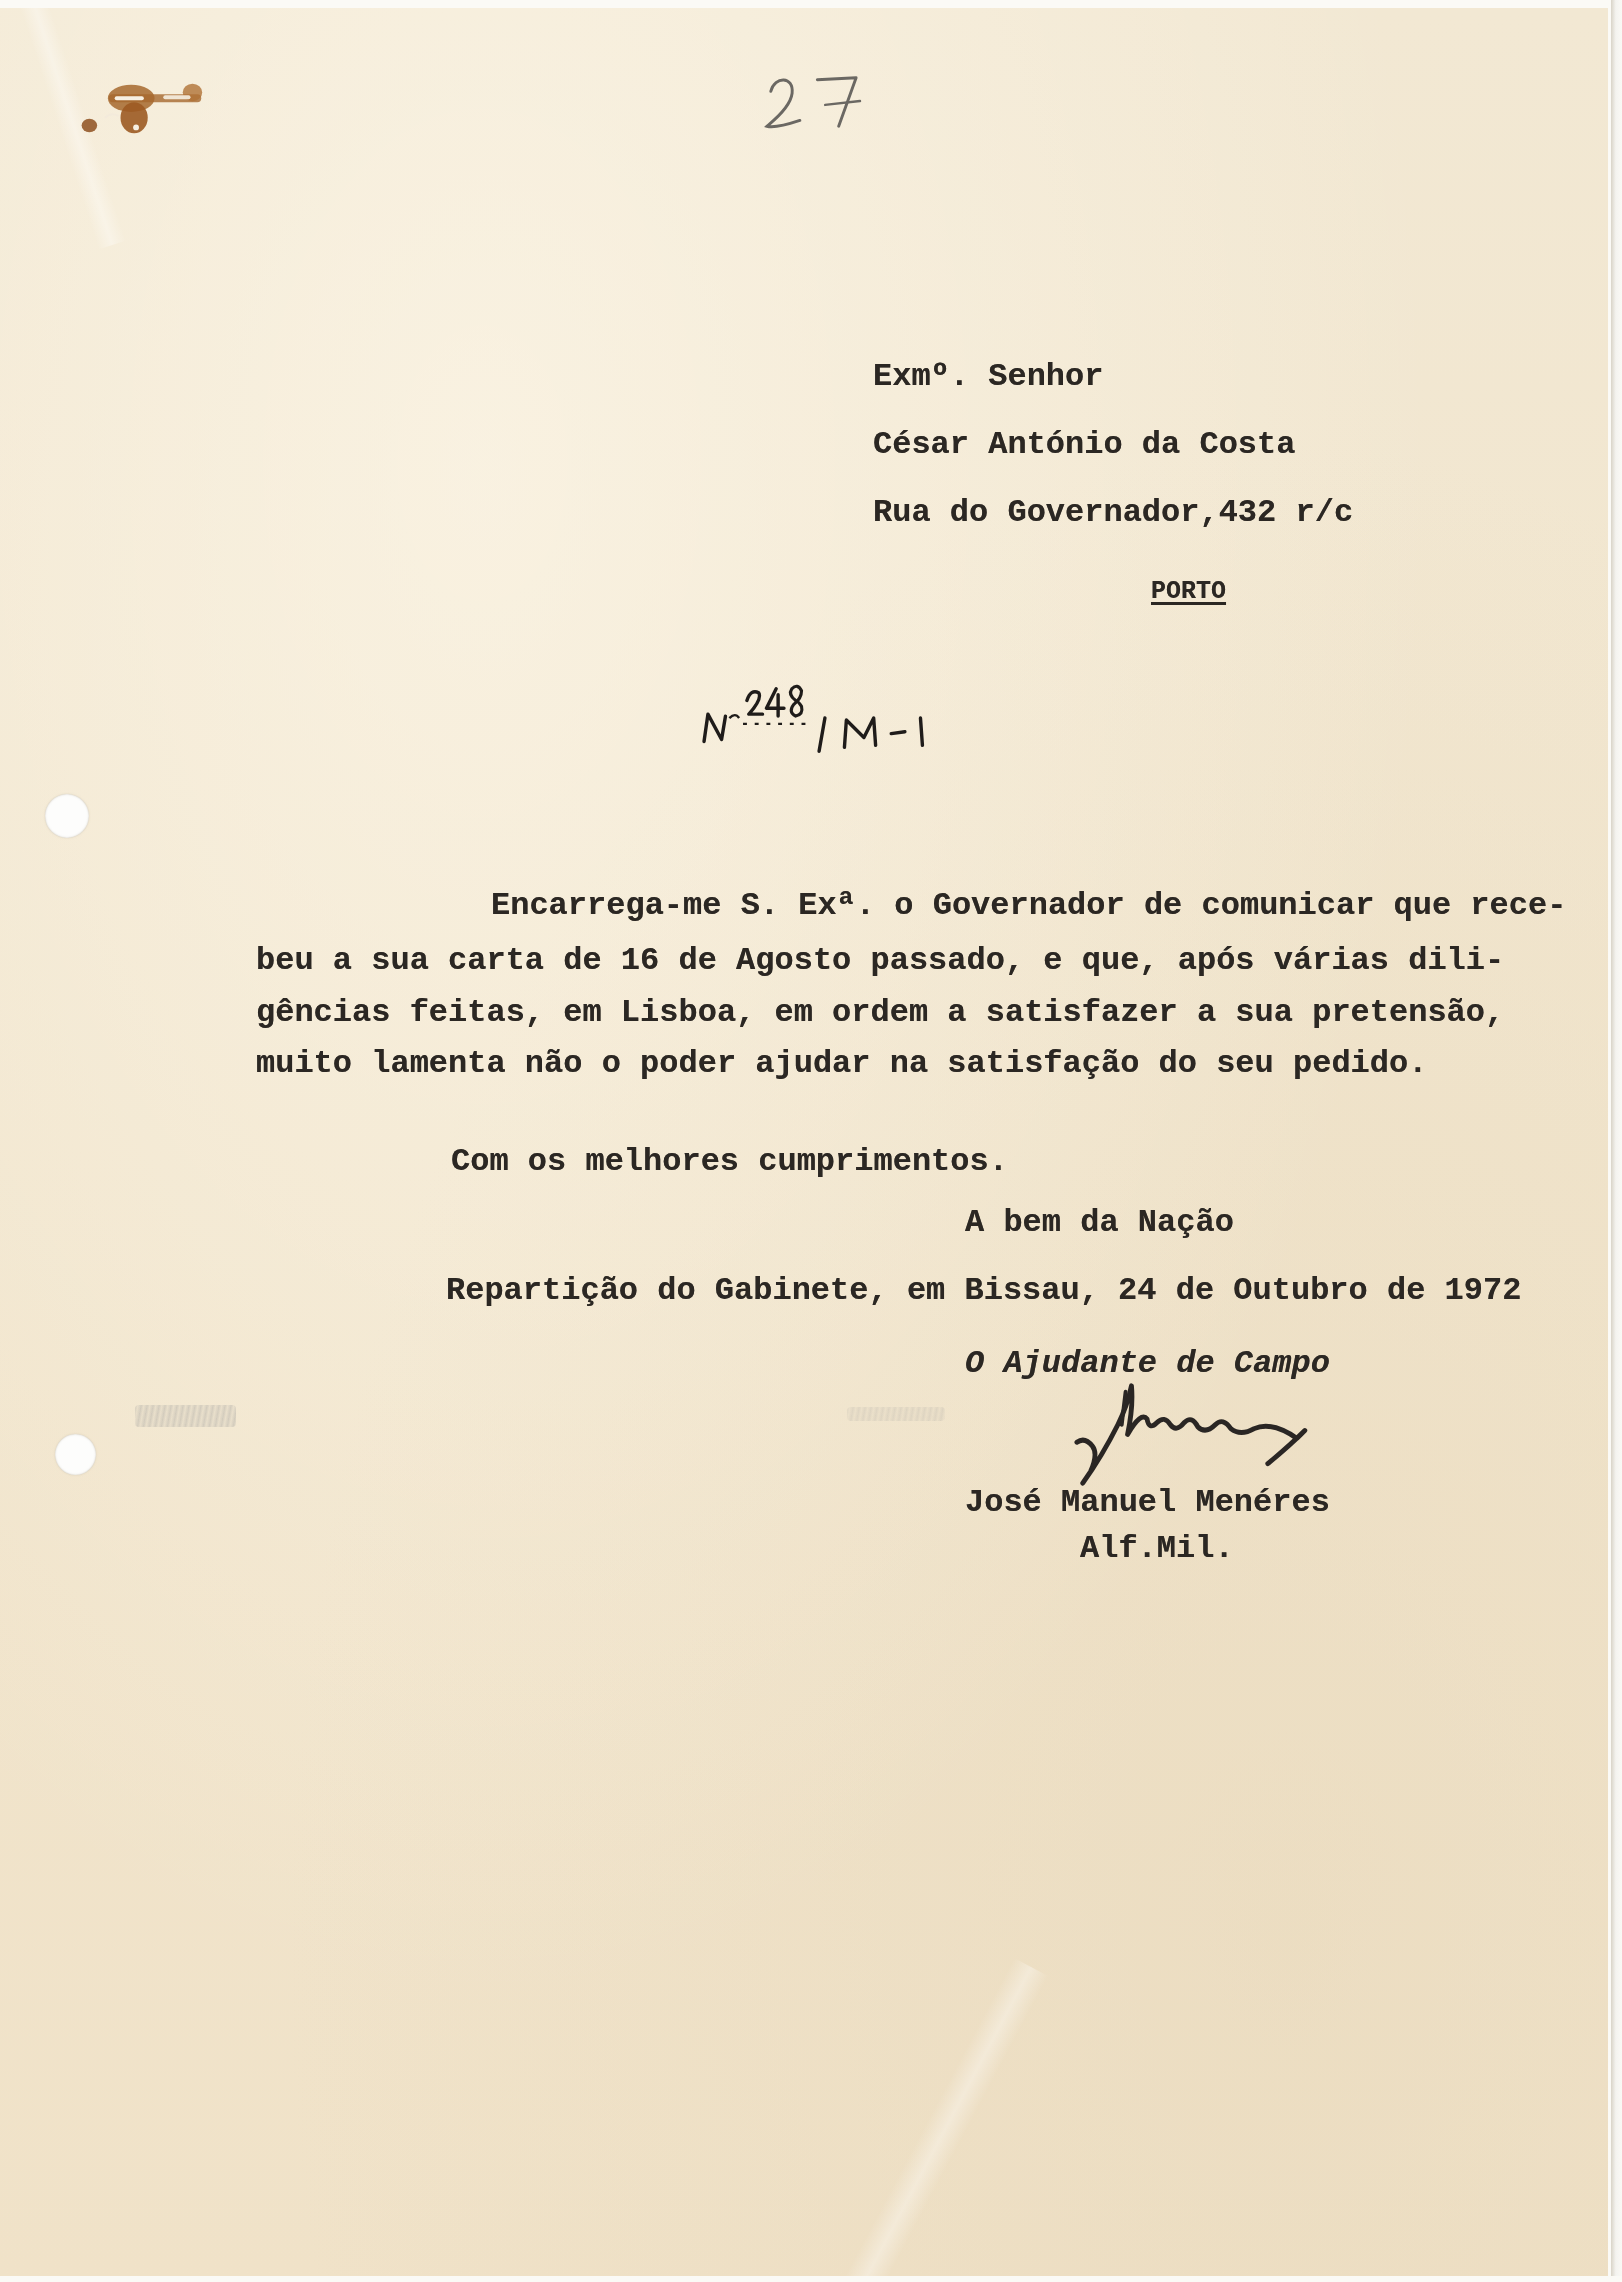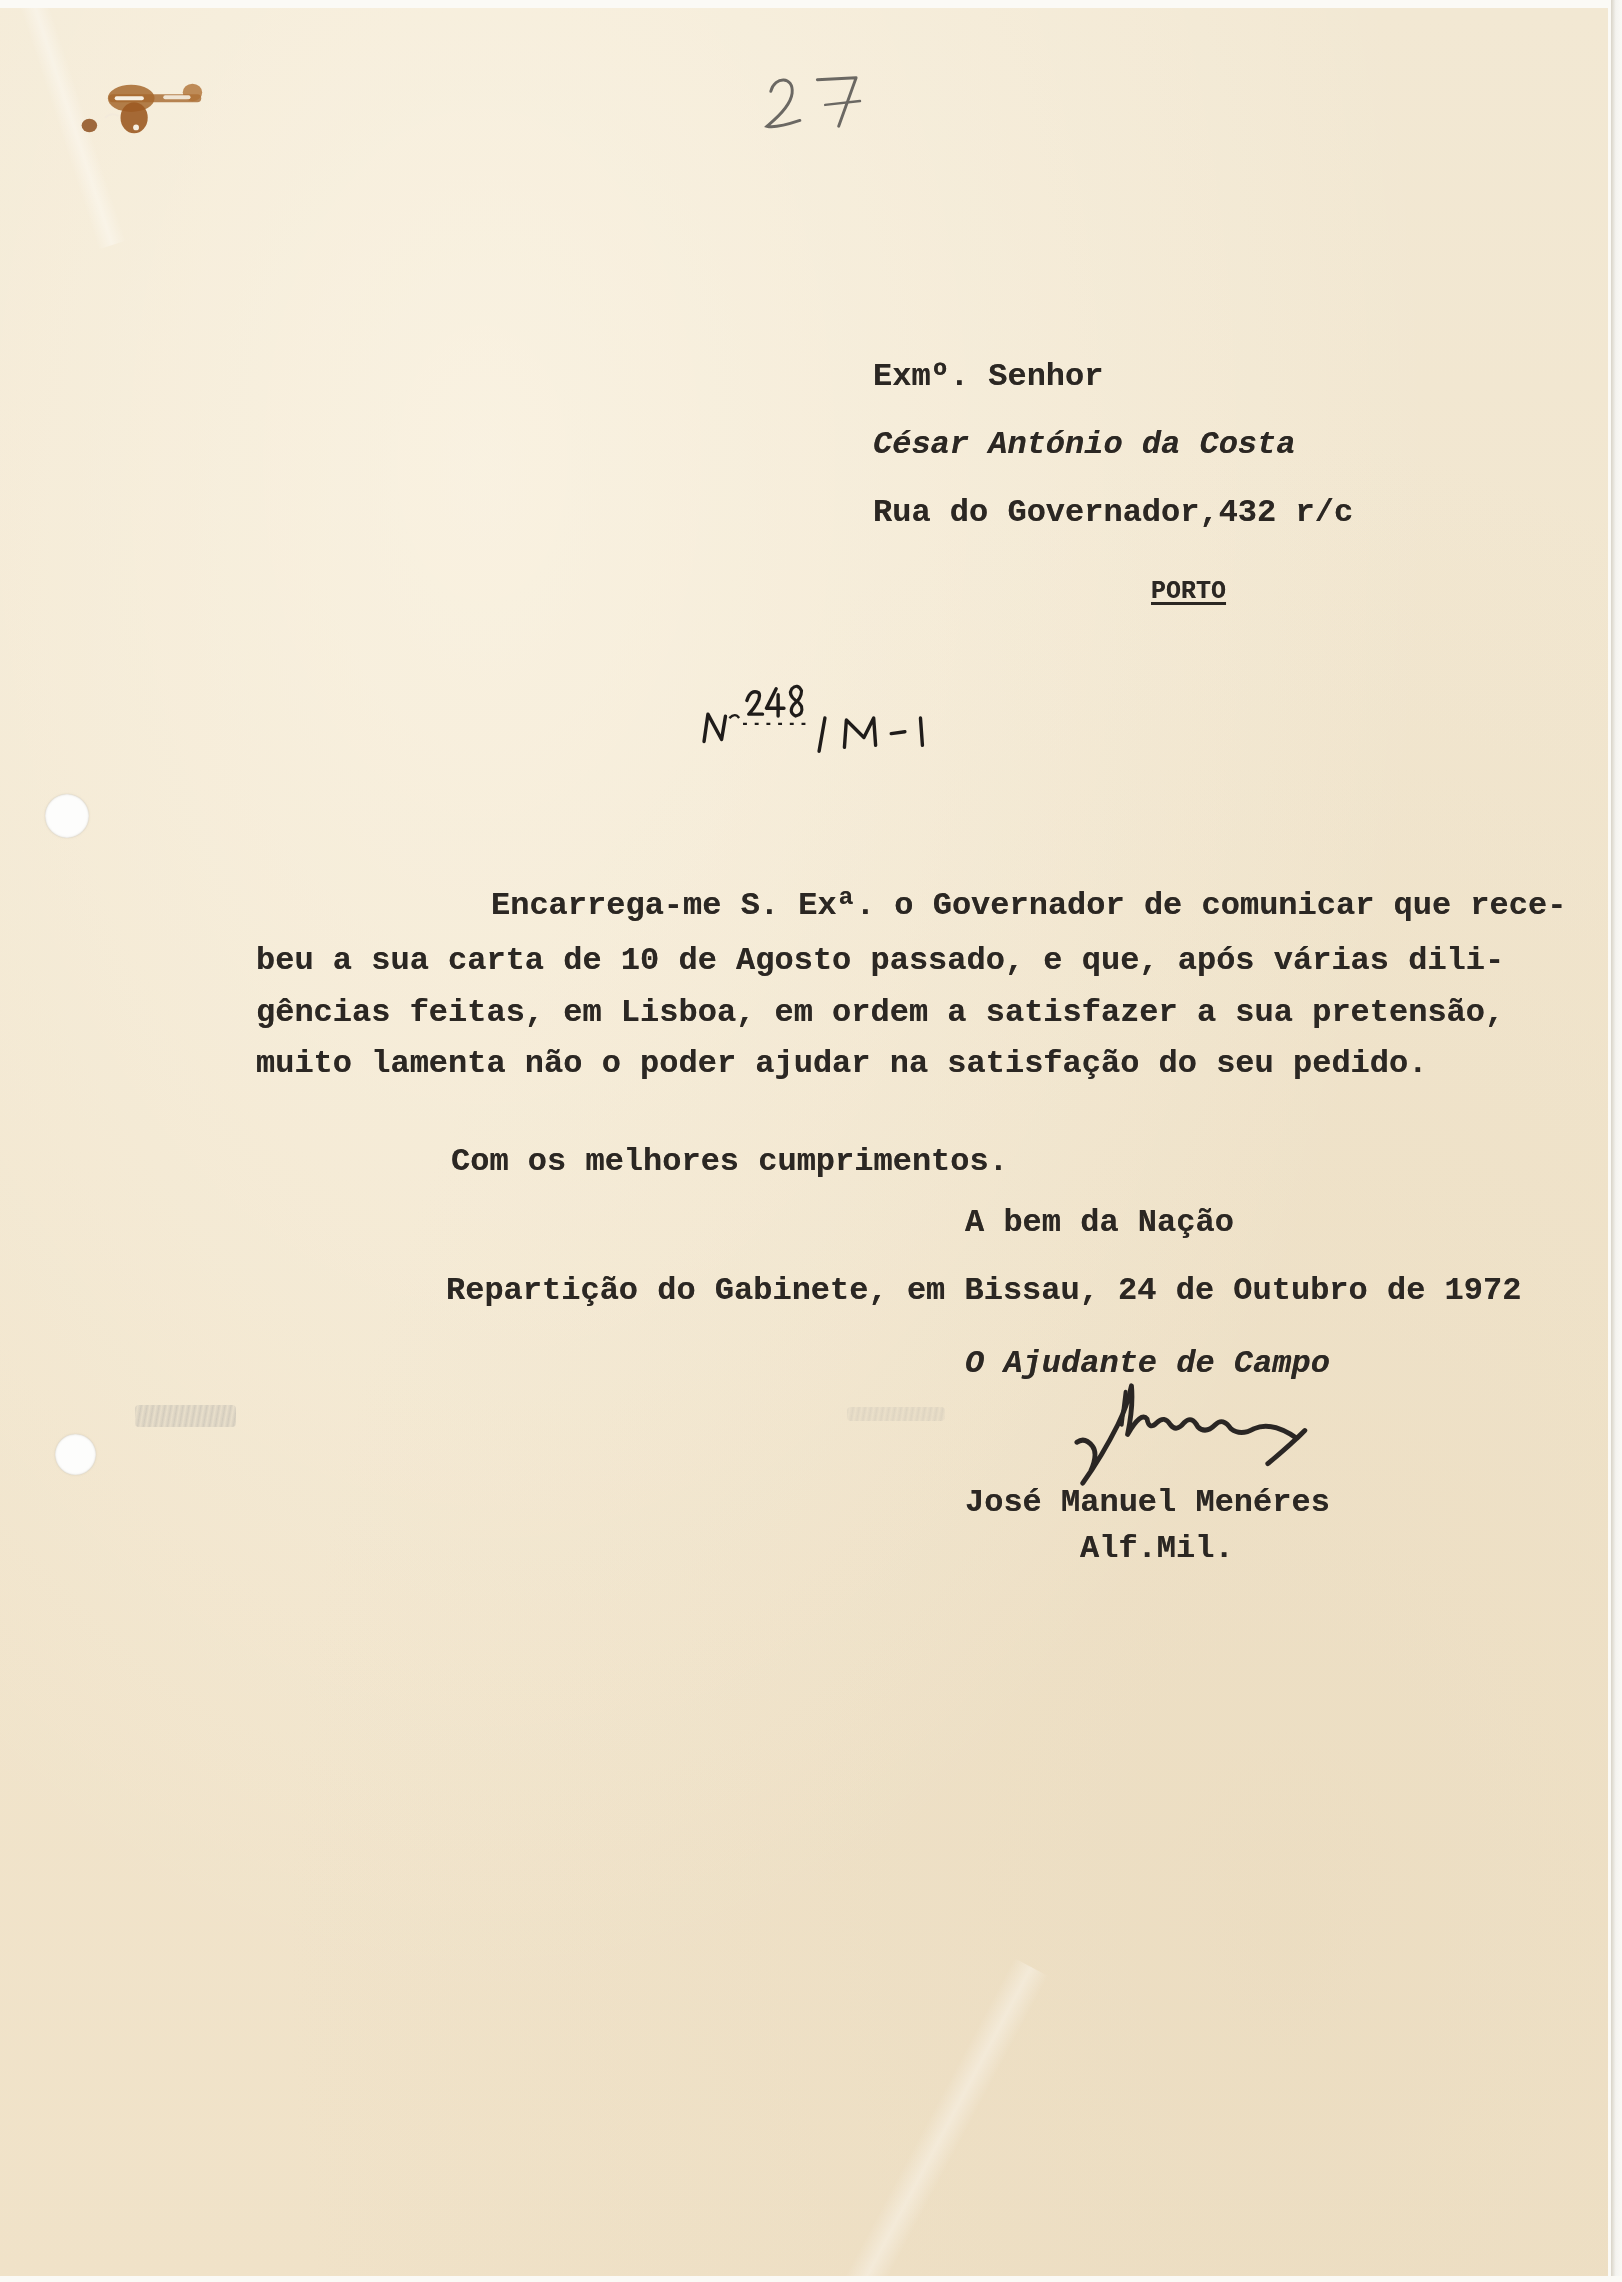--- a/index.html
+++ b/index.html
@@ -99,21 +99,21 @@
     <path d="M38 48 Q44 42 52 46" stroke="#f3eadb" stroke-width="2" fill="none"></path>
   </svg>
 
   <svg class="pencil" style="left:761px; top:62px;" width="102" height="64" viewBox="0 0 105 66">
     <path d="M10 22 C 14 6, 34 6, 32 24 C 30 40, 8 56, 6 58 C 14 60, 28 56, 40 52" stroke="#6b6863" stroke-width="3" fill="none" stroke-linecap="round"></path>
     <path d="M58 10 L 98 8 L 80 58" stroke="#6b6863" stroke-width="3" fill="none" stroke-linecap="round" stroke-linejoin="round"></path>
     <path d="M66 36 L 102 32" stroke="#6b6863" stroke-width="2.5" fill="none" stroke-linecap="round"></path>
   </svg>
 
   <div class="tx" style="left:873px; top:353px;">Exmº. Senhor</div>
-  <div class="tx" style="left:873px; top:421px;font-style:italic;">César António da Costa</div>
+  <div class="tx" style="left:873px; top:421px;">César António da Costa</div>
   <div class="tx" style="left:873px; top:489px;">Rua do Governador,432 r/c</div>
   <div class="tx underline" style="left:1151px; top:571px; font-size:25px;">PORTO</div>
 
   <div style="position:absolute; left:700px; top:673px; width:244px; height:78px;">
     <svg width="244" height="78" viewBox="0 0 250 80" style="position:absolute; left:0; top:0;">
 
       <path d="M4 62 L 8 34 L 22 60 L 26 36" stroke="#1f1c1a" stroke-width="3.5" fill="none" stroke-linecap="round" stroke-linejoin="round"></path>
 
       <path d="M30 38 Q 36 32 40 38" stroke="#1f1c1a" stroke-width="2.5" fill="none"></path>
 
@@ -128,21 +128,21 @@
       <path d="M148 68 L 150 40 L 168 58 L 178 38 L 180 66" stroke="#1f1c1a" stroke-width="3.5" fill="none" stroke-linecap="round" stroke-linejoin="round"></path>
 
       <path d="M196 54 L 210 52" stroke="#1f1c1a" stroke-width="3.5" fill="none" stroke-linecap="round"></path>
 
       <path d="M226 38 L 228 66" stroke="#1f1c1a" stroke-width="3.5" fill="none" stroke-linecap="round"></path>
     </svg>
 
   </div>
 
   <div class="tx" style="left:451px; top:882px;margin-left:40px;">Encarrega-me S. Exª. o Governador de comunicar que rece-</div>
-  <div class="tx" style="left:256px; top:937px;">beu a sua carta de 10 de Agosto passado, e que, após várias dili-</div>
+  <div class="tx" style="left:256px; top:937px;">beu a sua carta de 16 de Agosto passado, e que, após várias dili-</div>
   <div class="tx" style="left:256px; top:989px;">gências feitas, em Lisboa, em ordem a satisfazer a sua pretensão,</div>
   <div class="tx" style="left:256px; top:1040px;">muito lamenta não o poder ajudar na satisfação do seu pedido.</div>
   <div class="tx" style="left:451px; top:1093px;margin-top:45px;">Com os melhores cumprimentos.</div>
 
   <div class="tx" style="left:965px; top:1199px;">A bem da Nação</div>
   <div class="tx" style="left:446px; top:1267px;font-family:Liberation Mono, monospace;">Repartição do Gabinete, em Bissau, 24 de Outubro de 1972</div>
   <div class="tx" style="left:965px; top:1340px;font-style:italic;">O Ajudante de Campo</div>
 
   <svg style="position:absolute; left:1063px; top:1370px;" width="283" height="112" viewBox="0 0 290 115">
     <path d="M14 66 Q 22 60 30 70 Q 36 78 28 96 L 20 108 Q 40 80 56 48 Q 66 28 70 8 Q 72 30 66 58 Q 80 34 86 42 Q 88 54 96 46 Q 104 38 110 48 Q 116 56 124 46 Q 132 38 138 50 Q 146 58 156 48 Q 164 40 172 52 Q 182 60 196 52 Q 214 44 240 62 L 248 54 Q 232 70 210 88" stroke="#2a2624" stroke-width="5" fill="none" stroke-linecap="round" stroke-linejoin="round"></path>

